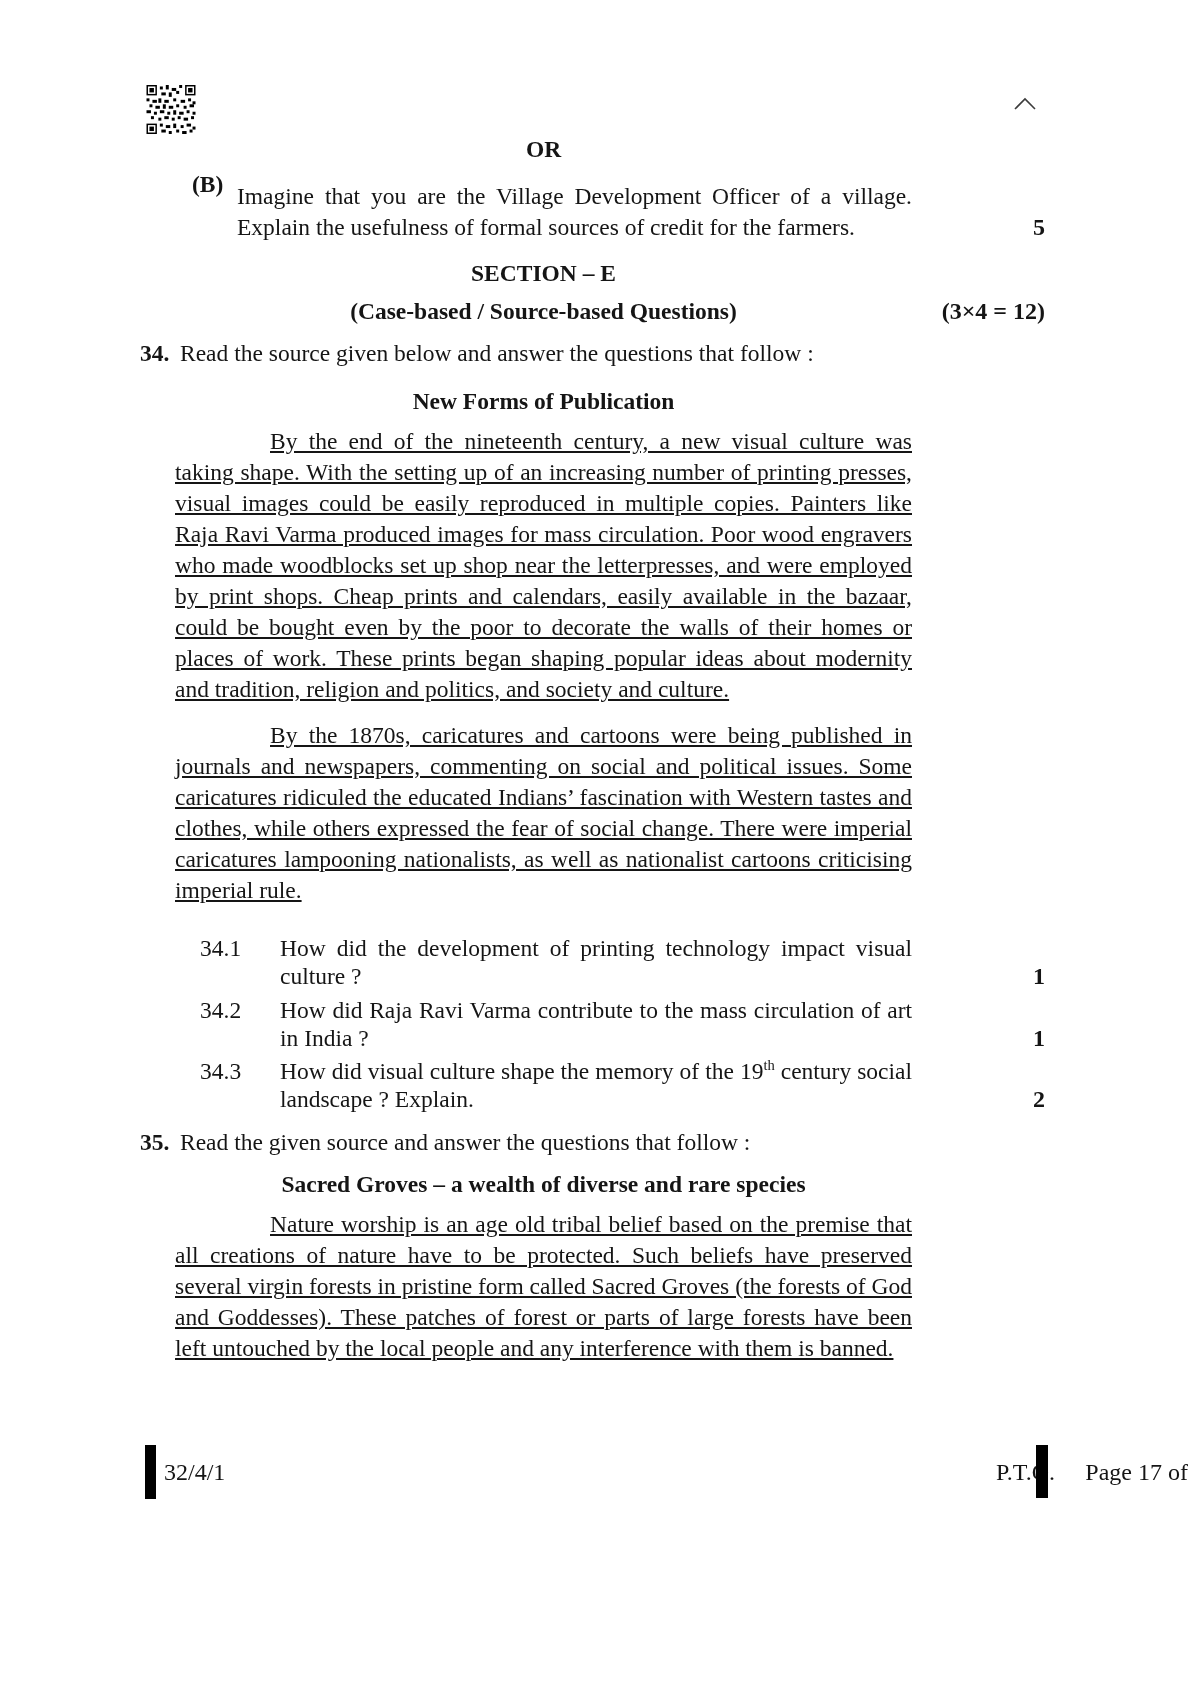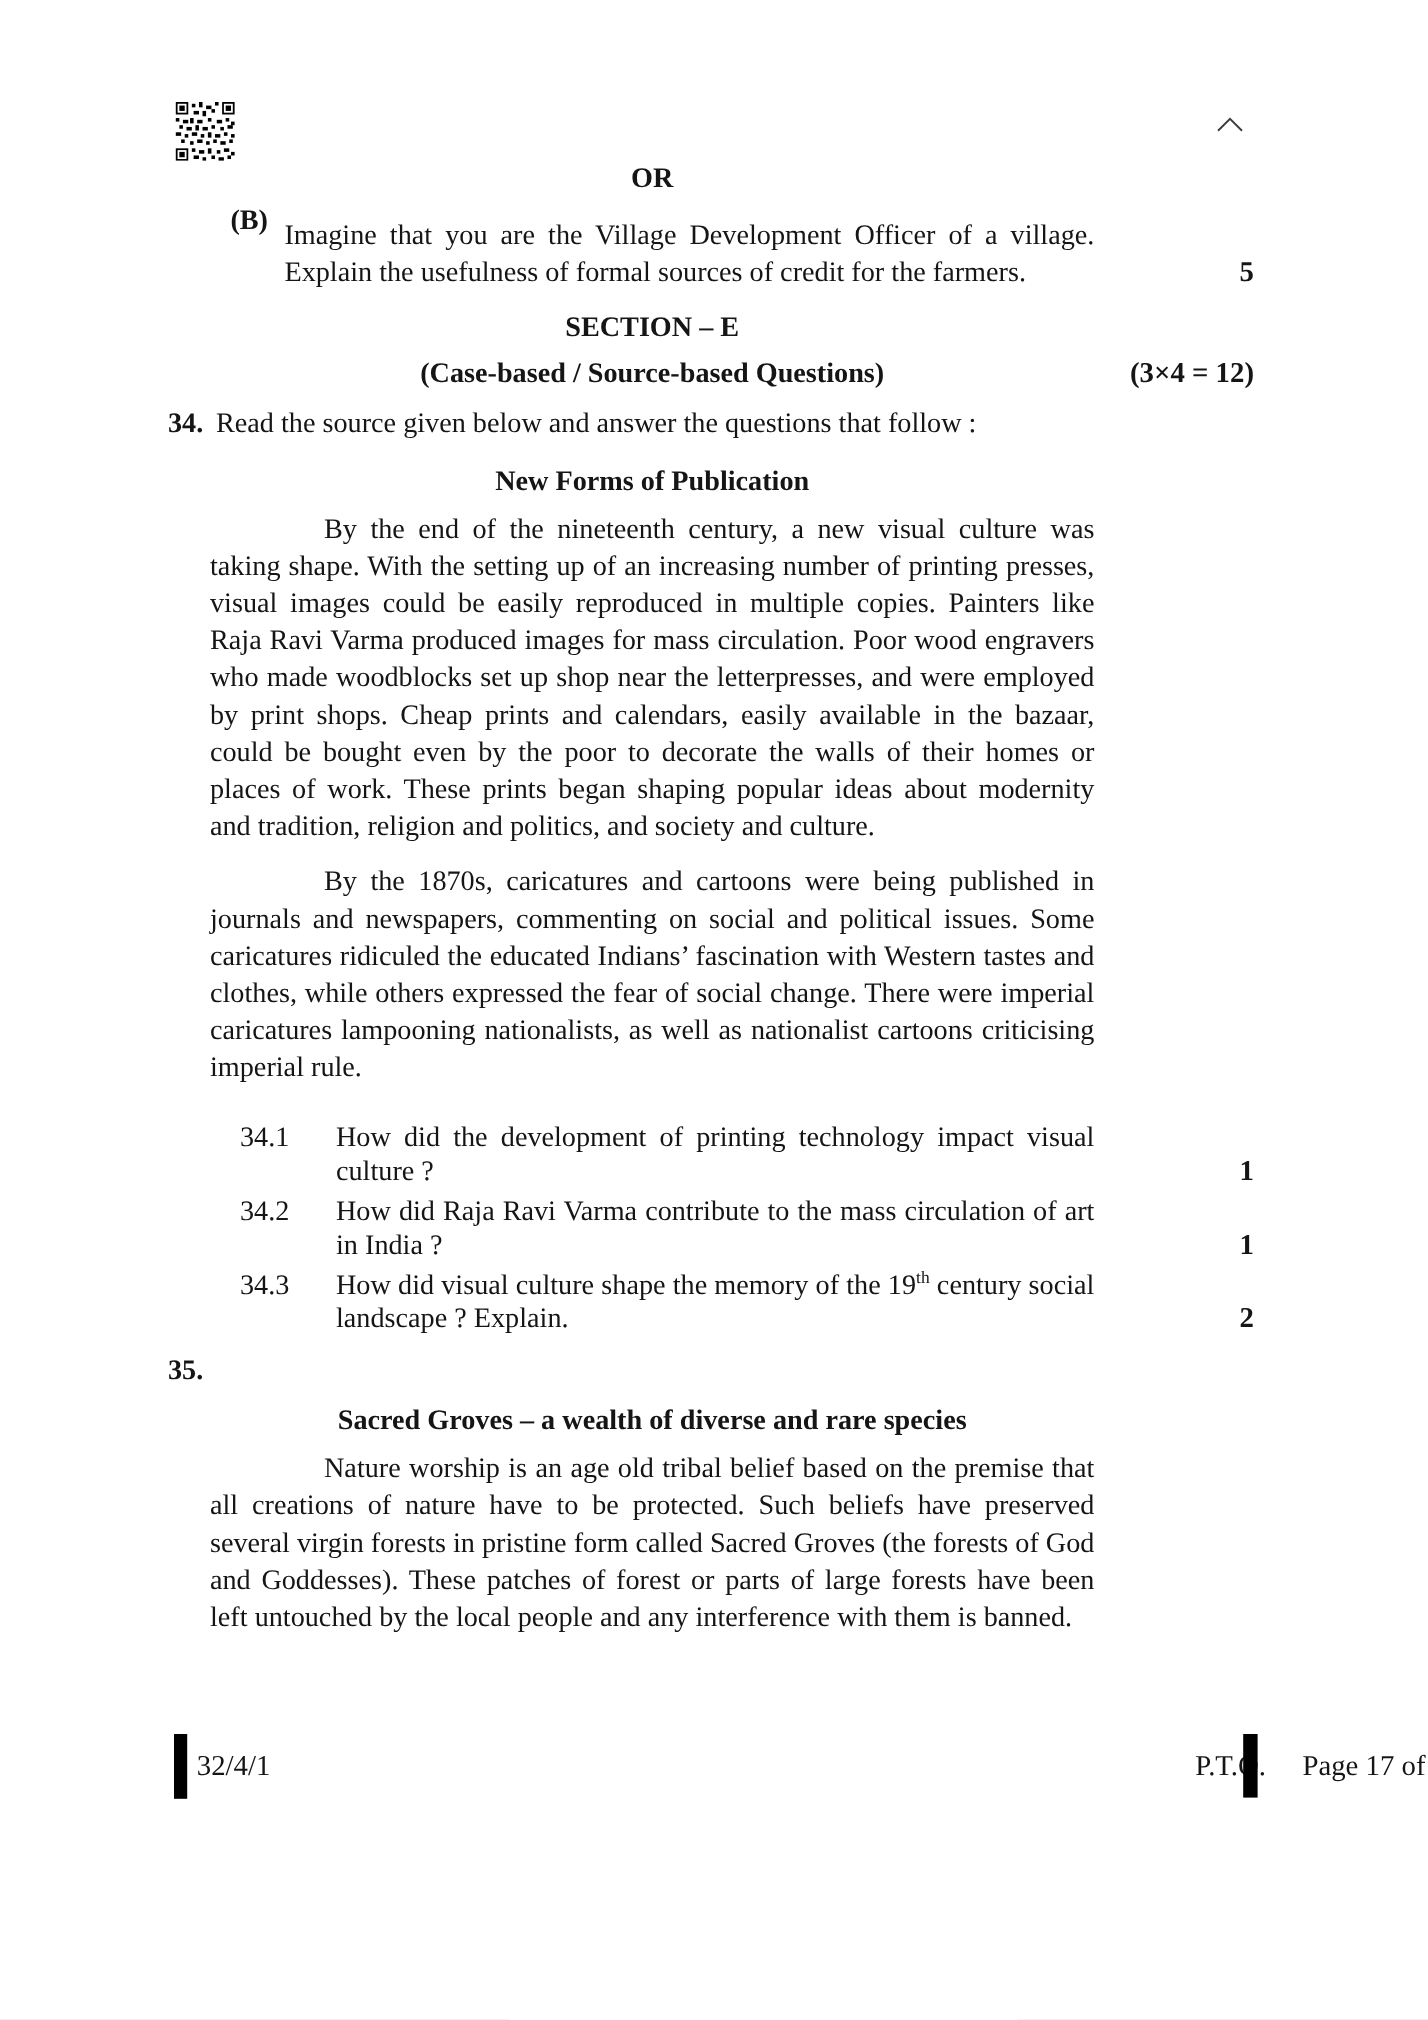--- a/index.html
+++ b/index.html
@@ -19,21 +19,21 @@
   .caret { position:absolute; left:1012px; top:96px; }
   .content { position:absolute; left:135px; top:134px; width:910px; }
 
   .center-line {
     position:relative;
     padding-left:40px; padding-right:133px;
     text-align:center; font-weight:bold;
   }
   .para {
     margin:0 133px 0 40px;
-    text-align:justify; text-indent:95px;
+    text-align:justify; text-indent:95px;text-decoration:underline;
   }
   .q-row { display:flex; position:relative; }
   .q-row .num  { flex:0 0 40px; margin-left:5px; font-weight:bold; }
   .q-row .text { flex:1; margin-right:133px; }
 
   .qb { display:flex; position:relative; }
   .qb .label { flex:0 0 45px; margin-left:57px; font-weight:bold; }
   .qb .text  { flex:1; margin-right:133px; text-align:justify;margin-top:12px; }
 
   .subq { display:flex; position:relative; line-height:28px;gap:33px; }
@@ -165,20 +165,21 @@
     </div>
 
     <div class="subq" style="margin-top:5px">
       <span class="num">34.3</span>
       <div class="text"><span>How did visual culture shape the memory of the 19</span><sup class="ord">th</sup><span> century social landscape ? Explain.</span></div>
       <span class="mark">2</span>
     </div>
 
     <div class="q-row" style="margin-top:14px">
       <span class="num">35.</span>
+      <div class="text">Read the given source and answer the questions that follow :</div>
     </div>
 
     <div class="center-line" style="margin-top:11px">Sacred Groves – a wealth of diverse and rare species</div>
 
     <p class="para" style="margin-top:9px">Nature worship is an age old tribal belief based on the premise that all creations of nature have to be protected. Such beliefs have preserved several virgin forests in pristine form called Sacred Groves (the forests of God and Goddesses). These patches of forest or parts of large forests have been left untouched by the local people and any interference with them is banned.</p>
 
   </div>
 
   <div class="footer-bar bar-left"></div>
   <div class="footer-text f-left">32/4/1</div>

